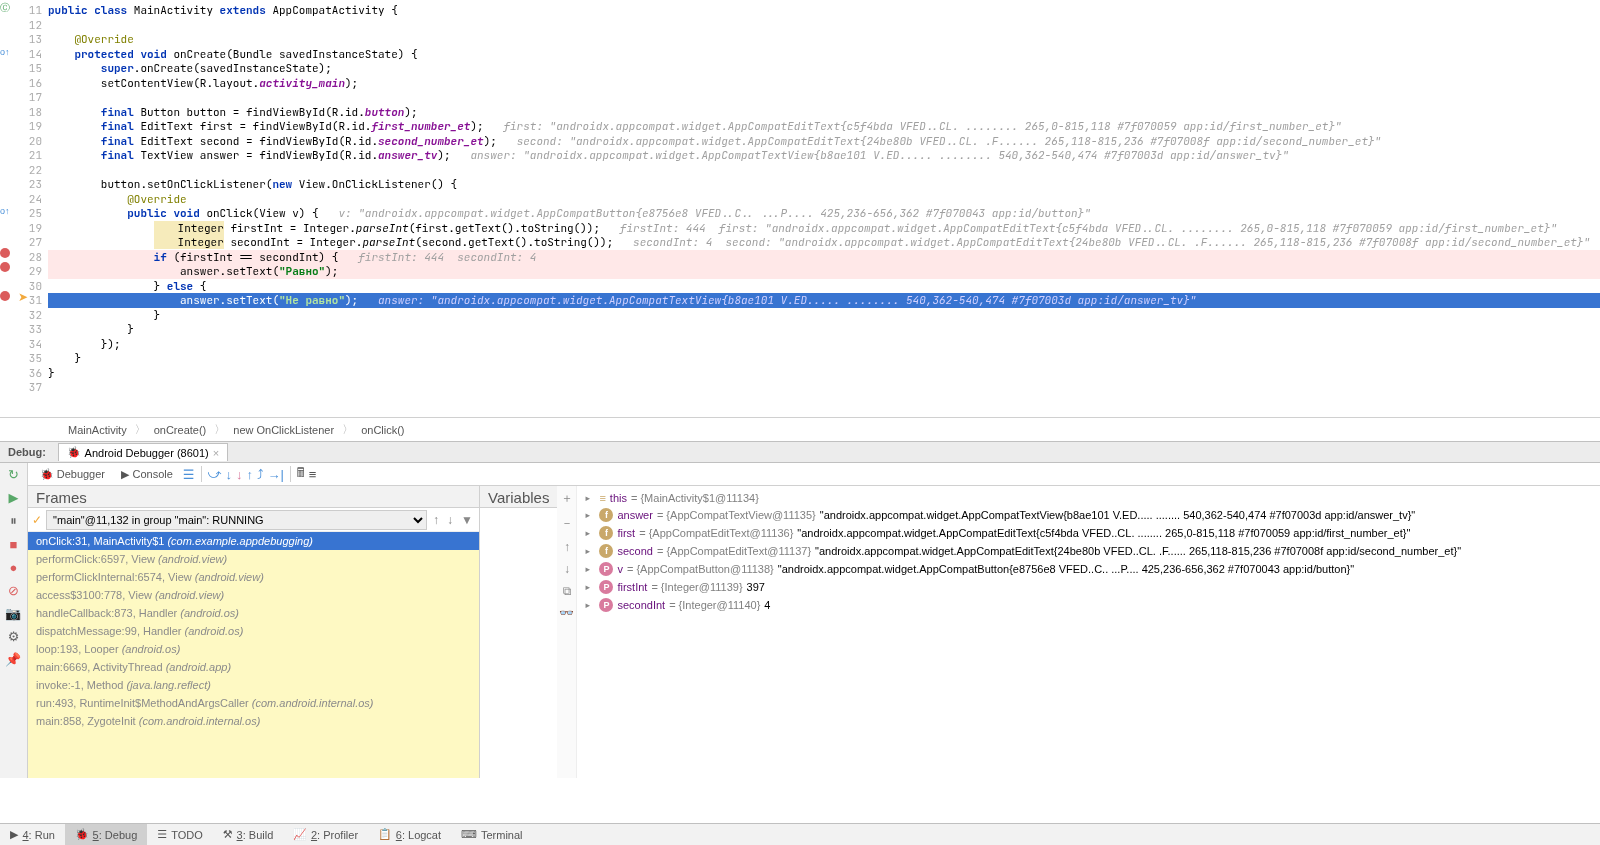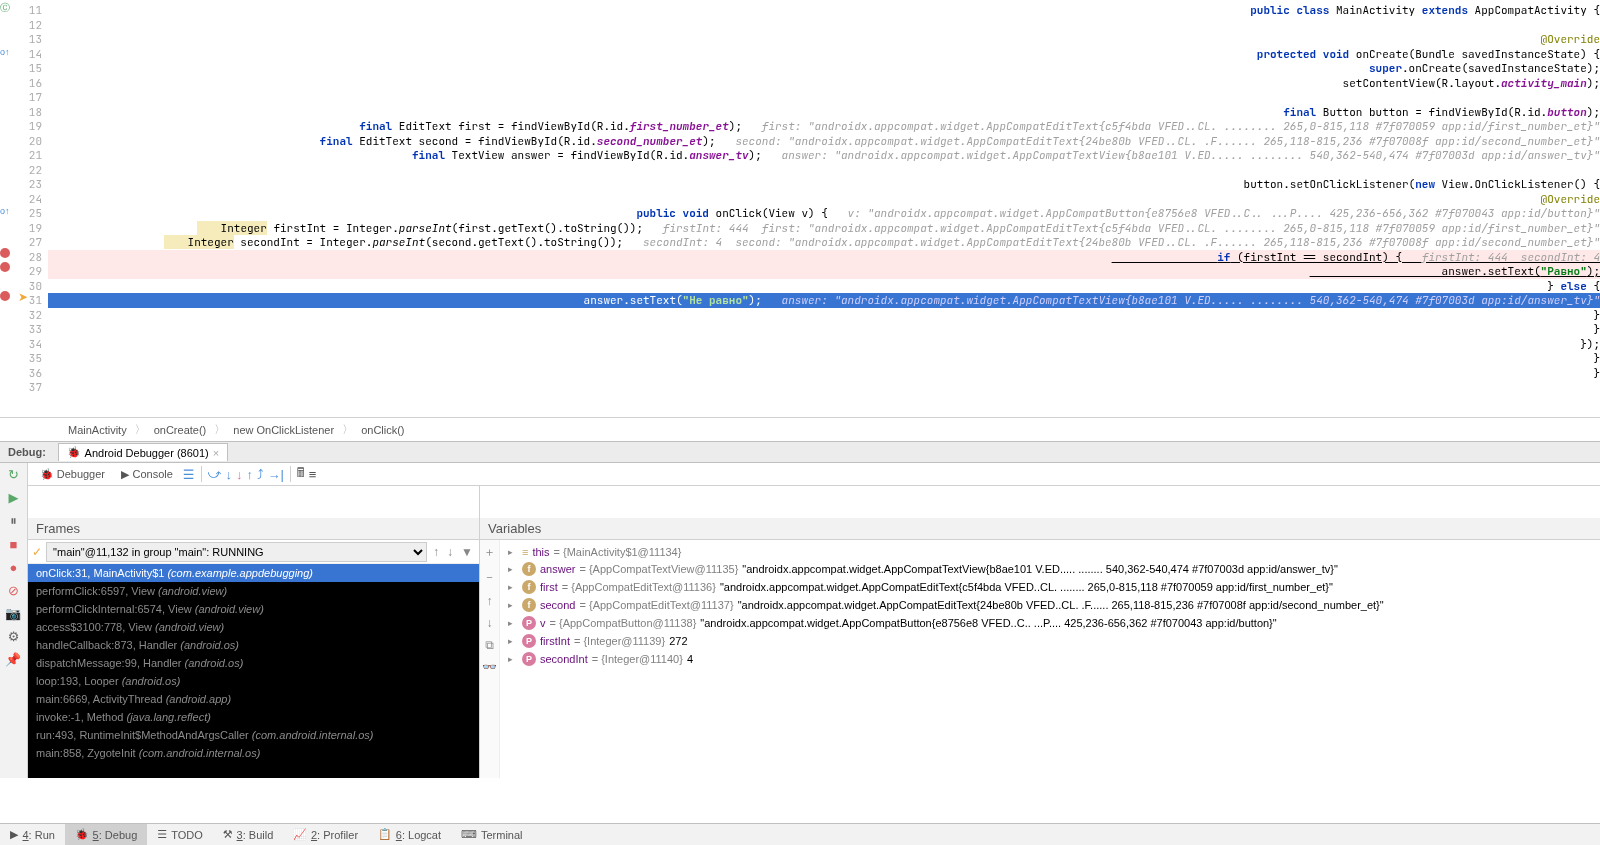--- a/index.html
+++ b/index.html
@@ -1,28 +1,28 @@
 <!DOCTYPE html>
 <html><head>
 <meta charset="utf-8">
 <style>
 * { margin:0; padding:0; box-sizing:border-box; }
 body { font-family:"Segoe UI",Arial,sans-serif; font-size:12px; background:#fff; overflow:hidden; width:1600px; height:845px; position:relative; color:#000; }
 .editor-area { position:relative; height:417px; display:flex; }
 .gutter { width:30px; background:#fff; text-align:right; padding-right:6px; color:#adadad; font-family:"JetBrains Mono",Consolas,monospace; font-size:11px; line-height:14.5px; padding-top:3px; user-select:none; }
 .mark-col { width:18px; background:#fff; position:relative; }
 .code-area { flex:1; font-family:"JetBrains Mono",Consolas,monospace; font-size:11px; line-height:14.5px; padding-top:3px; white-space:pre; overflow:hidden; }
-.code-line { height:14.5px;text-align:right; }
+.code-line { height:14.5px; }
 .kw { color:#0033b3; font-weight:bold; }
 .ann { color:#808000; }
 .field { color:#871094; font-style:italic; font-weight:bold; }
 .str { color:#067d17; font-weight:bold; }
 .hint { color:#a0a0a0; font-style:italic; }
 .warn-bg { background:#f6ebbb;padding-left:24px; }
-.pink-bg { background:#ffe8e8;text-decoration:underline; }
+.pink-bg { background:#ffe8e8; }
 .sel-bg { background:#3874d1; color:#fff; }
 .sel-bg .hint { color:#d0d0ff; }
 .breadcrumb { height:24px; border-top:1px solid #d0d0d0; display:flex; align-items:center; padding-left:60px; font-size:11px; color:#555; }
 .breadcrumb span { padding:0 8px; }
 .breadcrumb .sep { padding:0; color:#aaa; }
 
 .debug-header { height:22px; border-top:1px solid #c0c0c0; border-bottom:1px solid #c0c0c0; background:#ececec; display:flex; align-items:center; font-size:11px; }
 .debug-header .lbl { padding:0 8px; font-weight:bold; color:#555; }
 .debug-tab { padding:2px 8px; background:#fff; border:1px solid #c0c0c0; border-bottom:none; margin-left:4px; display:flex; align-items:center; gap:4px; }
 .debug-tab .x { color:#aaa; cursor:pointer; }
@@ -30,29 +30,29 @@
 .debug-body { height:315px; display:flex; }
 .left-tools { width:28px; background:#f2f2f2; border-right:1px solid #d0d0d0; display:flex; flex-direction:column; align-items:center; padding-top:4px; gap:8px; }
 .left-tools span { font-size:13px; color:#666; cursor:pointer; }
 .debug-main { flex:1; display:flex; flex-direction:column; }
 .toolbar { height:23px; border-bottom:1px solid #d0d0d0; display:flex; align-items:center; padding:0 6px; gap:4px; }
 .toolbar .btn { padding:1px 6px; font-size:11px; cursor:pointer; color:#555; display:flex; align-items:center; gap:3px; }
 .toolbar .ico { font-size:13px; color:#4a90d9; }
 .toolbar .sep-v { width:1px; height:16px; background:#d0d0d0; margin:0 2px; }
 .panes { flex:1; display:flex; }
 .frames-pane { width:452px; border-right:1px solid #d0d0d0; display:flex; flex-direction:column; }
-.pane-hdr { height:22px; background:#f2f2f2; border-bottom:1px solid #d0d0d0; padding:3px 8px; font-size:13px; color:#555;margin-top:32px; }
+.pane-hdr { height:22px; background:#f2f2f2; border-bottom:1px solid #d0d0d0; padding:3px 8px; font-size:15px; color:#555; }
 .thread-row { height:24px; display:flex; align-items:center; padding:0 4px; gap:4px; border-bottom:1px solid #eee; }
 .thread-row select { flex:1; font-size:11px; border:1px solid #ccc; padding:2px; }
 .thread-row .nav { color:#888; cursor:pointer; font-size:12px; padding:0 2px; }
-.frame-list { flex:1; overflow:auto; background:#000000; }
+.frame-list { flex:1; overflow:auto; background:#fef9c3; }
 .frame-item { padding:3px 8px; font-size:11px; color:#8b8b8b; }
 .frame-item.sel { background:#3874d1; color:#fff; }
 .frame-item .pkg { font-style:italic; }
-.vars-pane { flex:1; display:flex; flex-direction:column; }
+.vars-pane { flex:1; display:flex; flex-direction:row; }
 .vars-tools { width:20px; border-right:1px solid #eee; background:#fafafa; display:flex; flex-direction:column; align-items:center; padding-top:4px; gap:8px; }
 .vars-tools span { color:#888; font-size:12px; }
 .vars-body { display:flex; flex:1; }
 .vars-list { flex:1; padding:4px; overflow:auto; }
 .var-item { padding:2px 4px; font-size:11px; display:flex; align-items:center; gap:4px; }
 .var-item .arrow { color:#888; width:10px; font-size:9px; }
 .var-item .ico-f { background:#c9a86a; color:#fff; border-radius:50%; width:14px; height:14px; display:inline-flex; align-items:center; justify-content:center; font-size:9px; font-weight:bold; }
 .var-item .ico-p { background:#d97b9e; color:#fff; border-radius:50%; width:14px; height:14px; display:inline-flex; align-items:center; justify-content:center; font-size:9px; font-weight:bold; }
 .var-item .ico-eq { color:#c9a86a; }
 .var-item .name { color:#660e7a;text-align:right; }
@@ -252,21 +252,21 @@
                 <span class="ico-p">P</span> 
                 <span class="name">v</span>
                 <span class="val"> = {AppCompatButton@11138} </span>
                 <span class="valstr">"androidx.appcompat.widget.AppCompatButton{e8756e8 VFED..C.. ...P.... 425,236-656,362 #7f070043 app:id/button}"</span>
               </div>
               <div class="var-item">
                 <span class="arrow">▸</span>
                 <span class="ico-p">P</span> 
                 <span class="name">firstInt</span>
                 <span class="val"> = {Integer@11139} </span>
-                <span class="valstr">272</span>
+                <span class="valstr">397</span>
               </div>
               <div class="var-item">
                 <span class="arrow">▸</span>
                 <span class="ico-p">P</span> 
                 <span class="name">secondInt</span>
                 <span class="val"> = {Integer@11140} </span>
                 <span class="valstr">4</span>
               </div>
             </div>
         </div>

